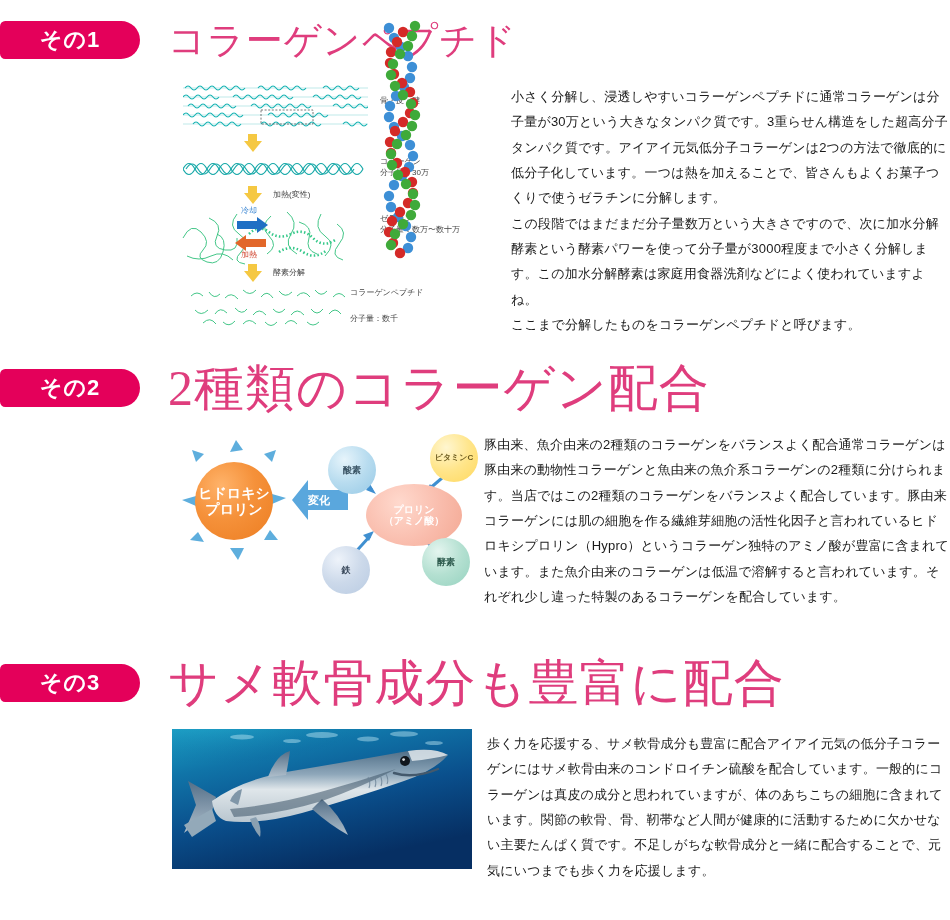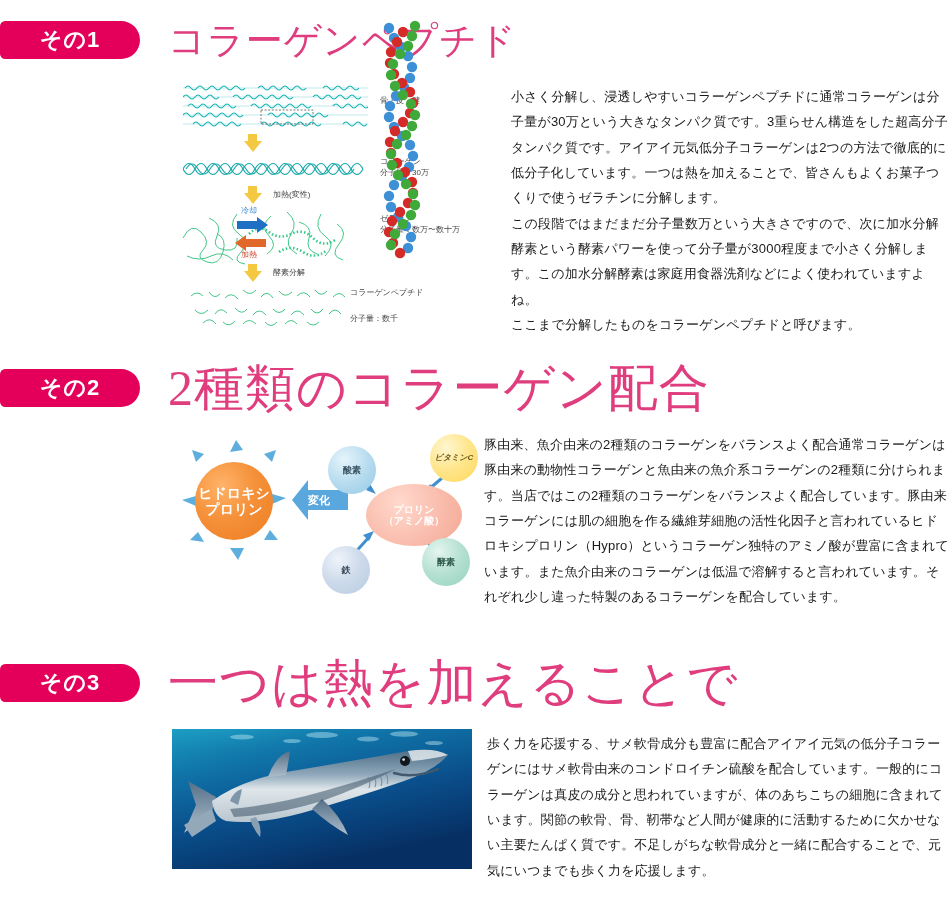--- a/index.html
+++ b/index.html
@@ -444,36 +444,36 @@
           <div class="henka-label" style="left:128px; top:65px;">変化</div>
 
           <div class="bubble b-pro" style="left:186px; top:56px;">
             <span>
               <span>プロリン</span><br>
               <span>（アミノ酸）</span>
             </span>
           </div>
 
           <div class="bubble b-o2" style="left:148px; top:18px;">酸素</div>
-          <div class="bubble b-vc" style="left:250px; top:6px;font-style:italic;">ビタミンC</div>
+          <div class="bubble b-vc" style="left:250px; top:6px;">ビタミンC</div>
           <div class="bubble b-fe" style="left:142px; top:118px;">鉄</div>
           <div class="bubble b-enz" style="left:242px; top:110px;">酵素</div>
         </div>
       </div>
 
       <div class="text-col" style="margin-left:4px; width:455px; padding-top:4px;">
         <p>豚由来、魚介由来の2種類のコラーゲンをバランスよく配合通常コラーゲンは豚由来の動物性コラーゲンと魚由来の魚介系コラーゲンの2種類に分けられます。当店ではこの2種類のコラーゲンをバランスよく配合しています。豚由来コラーゲンには肌の細胞を作る繊維芽細胞の活性化因子と言われているヒドロキシプロリン（Hypro）というコラーゲン独特のアミノ酸が豊富に含まれています。また魚介由来のコラーゲンは低温で溶解すると言われています。それぞれ少し違った特製のあるコラーゲンを配合しています。</p>
       </div>
     </div>
   </div>
 
   <div class="section sec3" style="position:absolute; left:0; top:657px; width:950px;">
     <div class="heading-row">
       <div class="badge">その3</div>
-      <div class="sec-title">一つは熱を加えることで</div>
+      <div class="sec-title">サメ軟骨成分も豊富に配合</div>
     </div>
 
     <div class="content" style="margin-top:20px;gap:7px;">
       <div class="figure-col" style="margin-left:172px;">
         <div class="fig3">
           <svg width="300" height="140" viewBox="0 0 300 140">
             <defs>
               <linearGradient id="water" x1="0" y1="0" x2="0.45" y2="1">
                 <stop offset="0%" stop-color="#1a9fc4"></stop>
                 <stop offset="28%" stop-color="#1074a8"></stop>

